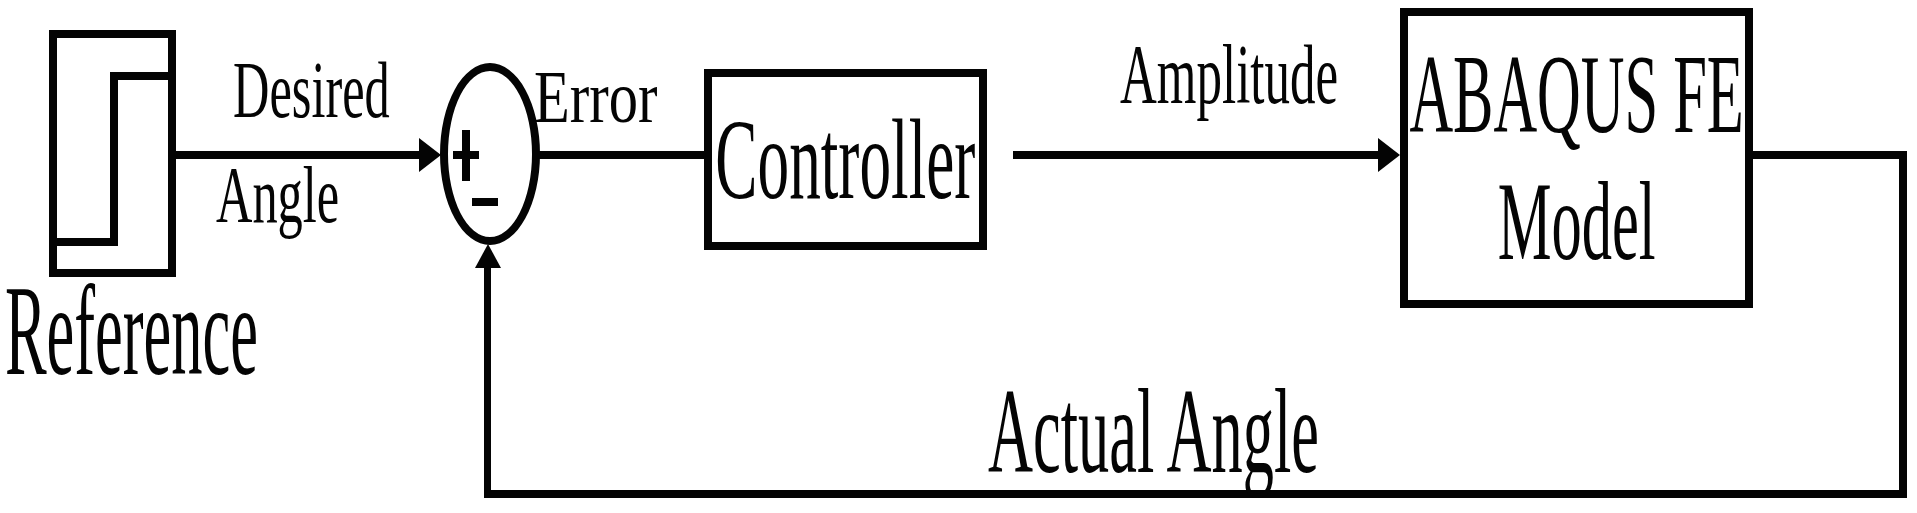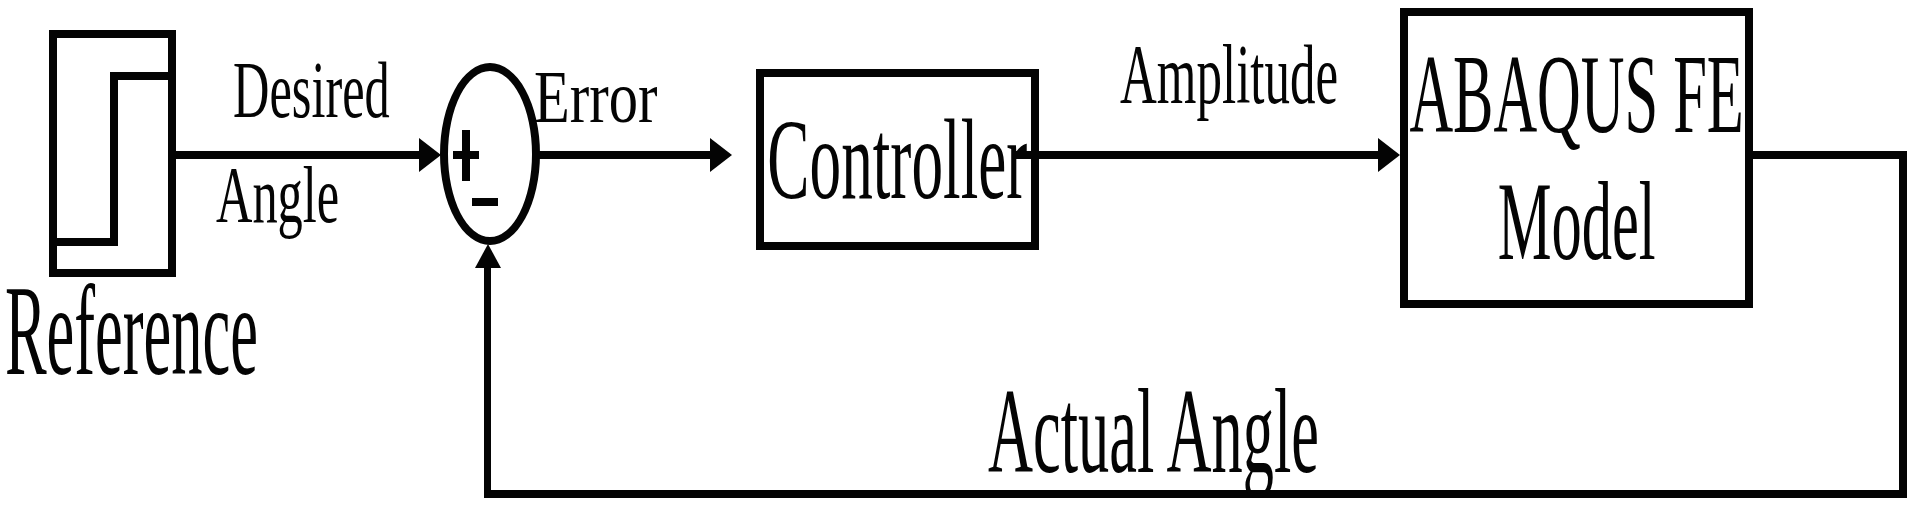--- a/index.html
+++ b/index.html
@@ -53,21 +53,21 @@
   }
   .lbl {
     position: absolute;
     line-height: 1;
     white-space: nowrap;
     transform-origin: 0 0;
   }
 
   
   #ref-box      { left: 49px;  top: 30px;  width: 127px; height: 247px; }
-  #ctrl-box     { left: 756px; top: 69px;  width: 283px; height: 181px; font-size: 115px; }
+  #ctrl-box     { left: 704px; top: 69px;  width: 283px; height: 181px; font-size: 115px; }
   #fe-box       { left: 1400px; top: 8px;  width: 353px; height: 300px; font-size: 112px; font-family: Liberation Serif, serif; }
   #fe-box .box-text { transform: scaleX(0.54); }
 
   
   #sum-ellipse {
     position: absolute;
     left: 440px; top: 63px;
     width: 100px; height: 182px;
     box-sizing: border-box;
     border: 8px solid #040404;

